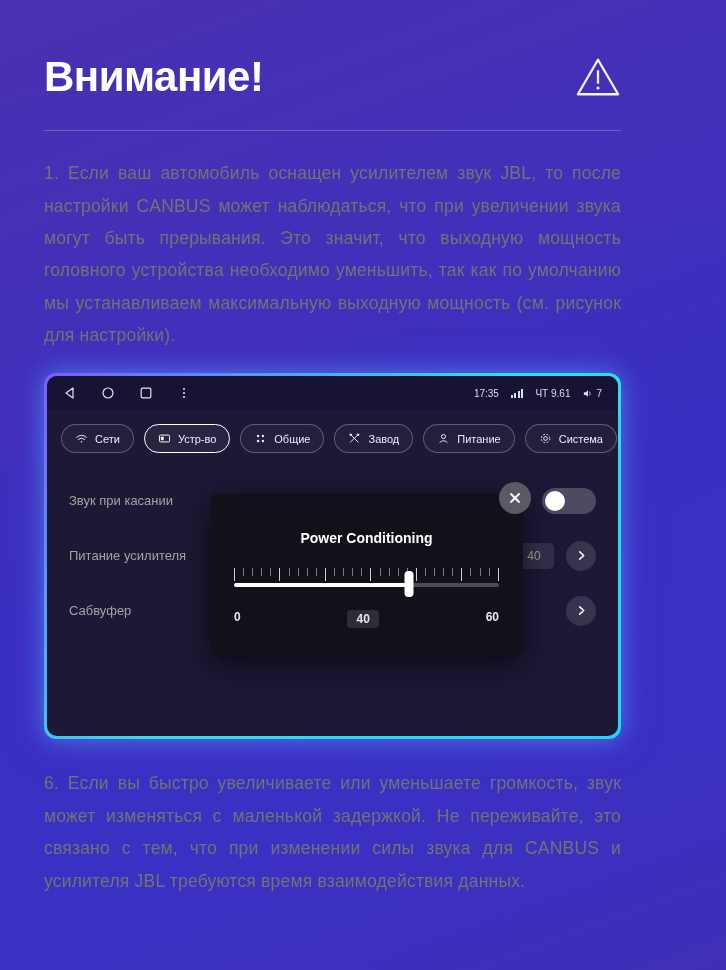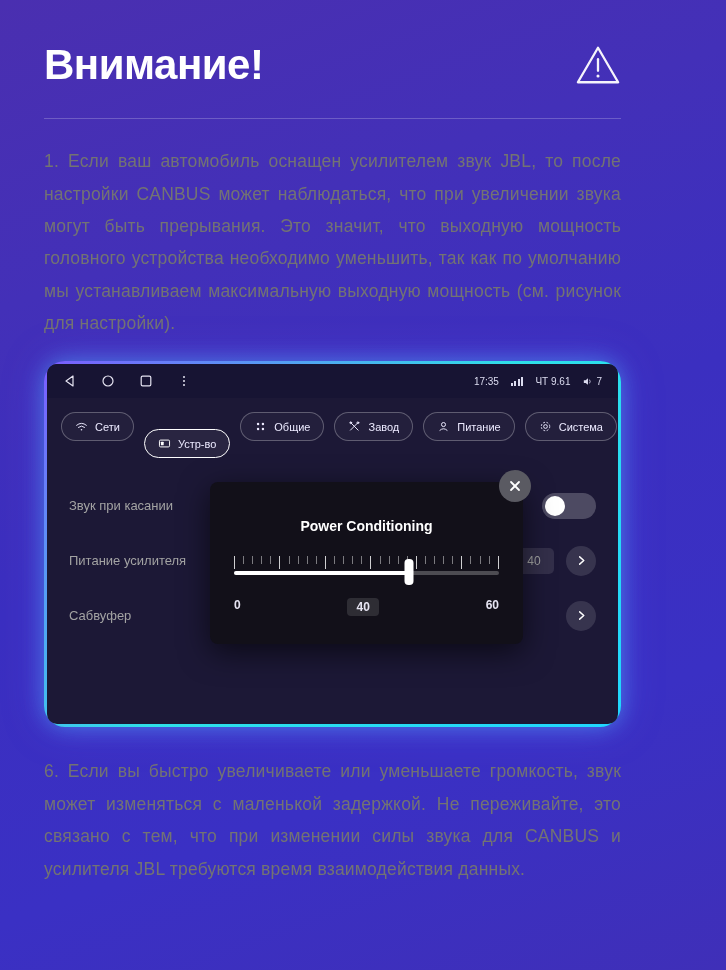--- a/index.html
+++ b/index.html
@@ -9,21 +9,21 @@
     overflow: hidden;
   }
   body {
     background: linear-gradient(160deg, #4a2fb0 0%, #4330b8 25%, #3b2fc0 50%, #3a30c4 75%, #3f2fb8 100%);
     color: #ffffff;
     position: relative;
   }
   .page {
     position: relative;
     width: 665px; height: 970px;
-    padding: 0 44px;
+    padding: 12px 44px;
   }
 
   
   .header {
     display: flex;
     align-items: center;
     justify-content: space-between;
     padding-top: 42px;
   }
   .title {
@@ -50,21 +50,21 @@
     color: #737373;
   }
   .para-2 {
     margin-top: 28px;
   }
 
   
   .device-wrap {
     margin-top: 22px;
     position: relative;
-    border-radius: 21px;
+    border-radius: 12px;
     padding: 3px;
     background: linear-gradient(135deg, #7b5cff 0%, #2fe0e8 50%, #20d6ff 100%);
     box-shadow: 0 0 22px rgba(70,200,255,0.45), 0 0 40px rgba(110,90,255,0.35);
   }
   .device {
     position: relative;
     background: #1c1836;
     border-radius: 10px;
     height: 360px;
     overflow: hidden;
@@ -86,37 +86,37 @@
   .sig-bars i { display: block; width: 2px; background: #dcdcf0; }
   .sig-bars i:nth-child(1){height:3px}
   .sig-bars i:nth-child(2){height:5px}
   .sig-bars i:nth-child(3){height:7px}
   .sig-bars i:nth-child(4){height:9px}
   .vol-ico { display: inline-flex; align-items: center; gap: 3px; }
 
   
   .tabs {
     display: flex;
-    align-items: flex-start;
+    align-items: flex-end;
     gap: 10px;
     padding: 14px 14px 10px 14px;
   }
   .pill {
     display: flex;
     align-items: center;
     gap: 7px;
     border: 1px solid rgba(255,255,255,0.28);
     border-radius: 20px;
     padding: 7px 13px;
     font-size: 11px;
     color: #eceaff;
     background: rgba(255,255,255,0.03);
     white-space: nowrap;
   }
-  .pill.active { border-color: #ffffff; background: rgba(255,255,255,0.06); margin-top: 17px; }
+  .pill.active { border-color: #ffffff; background: rgba(255,255,255,0.06); }
   .pill svg { width: 13px; height: 13px; flex: none; }
 
   
   .rows { padding: 10px 22px 0 22px; }
   .row {
     display: flex;
     align-items: center;
     justify-content: space-between;
     height: 55px;
     font-size: 13px;

